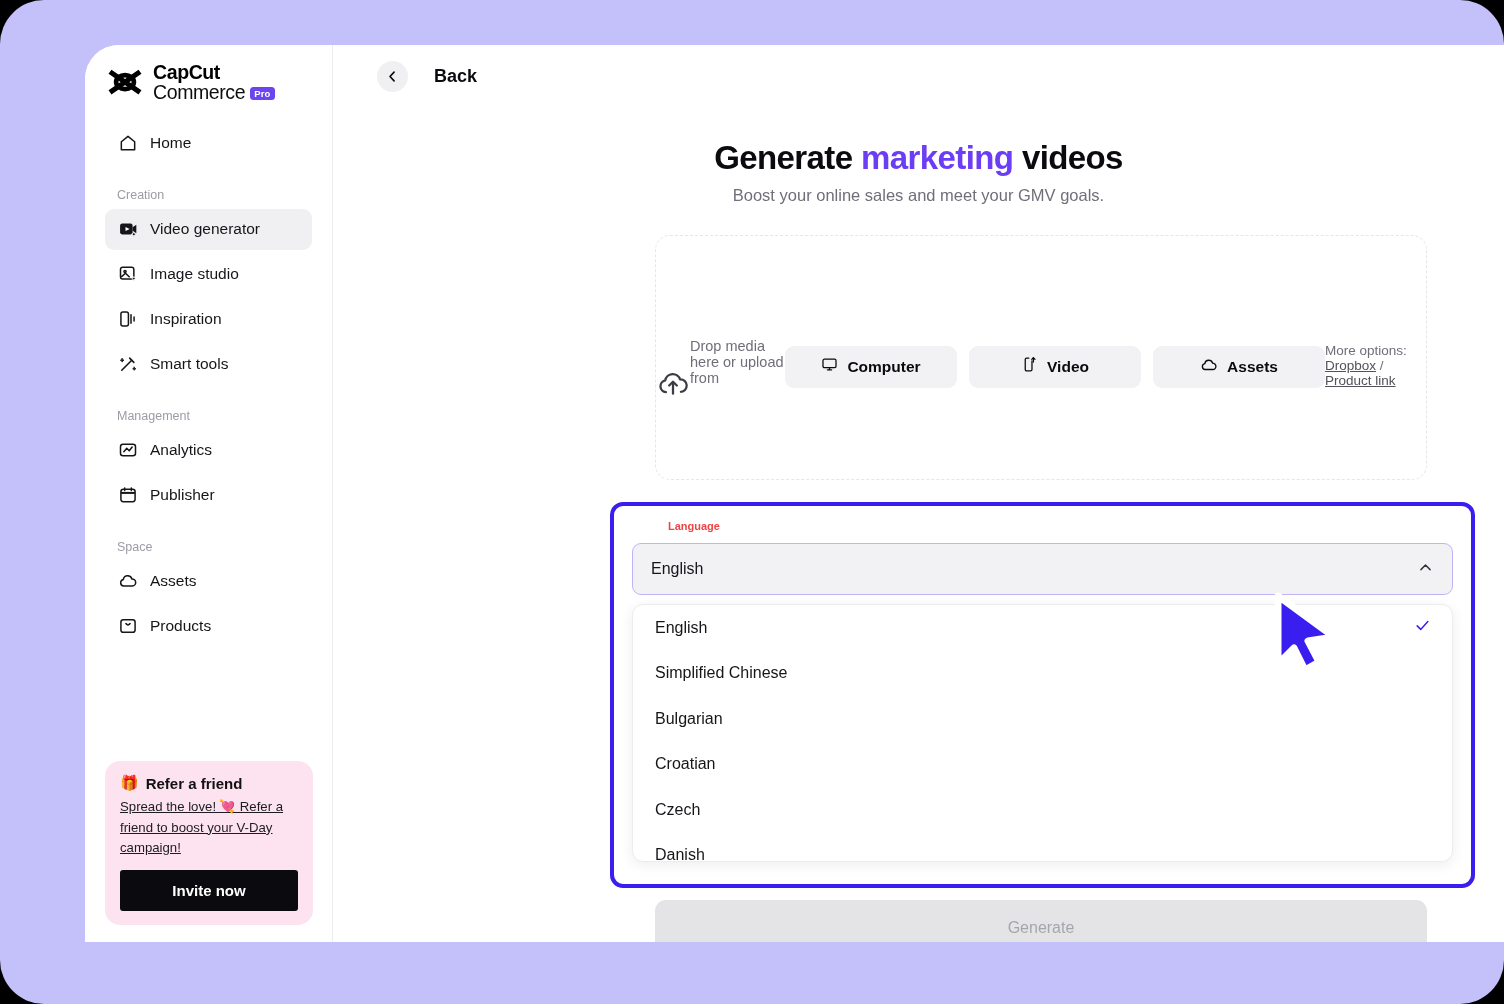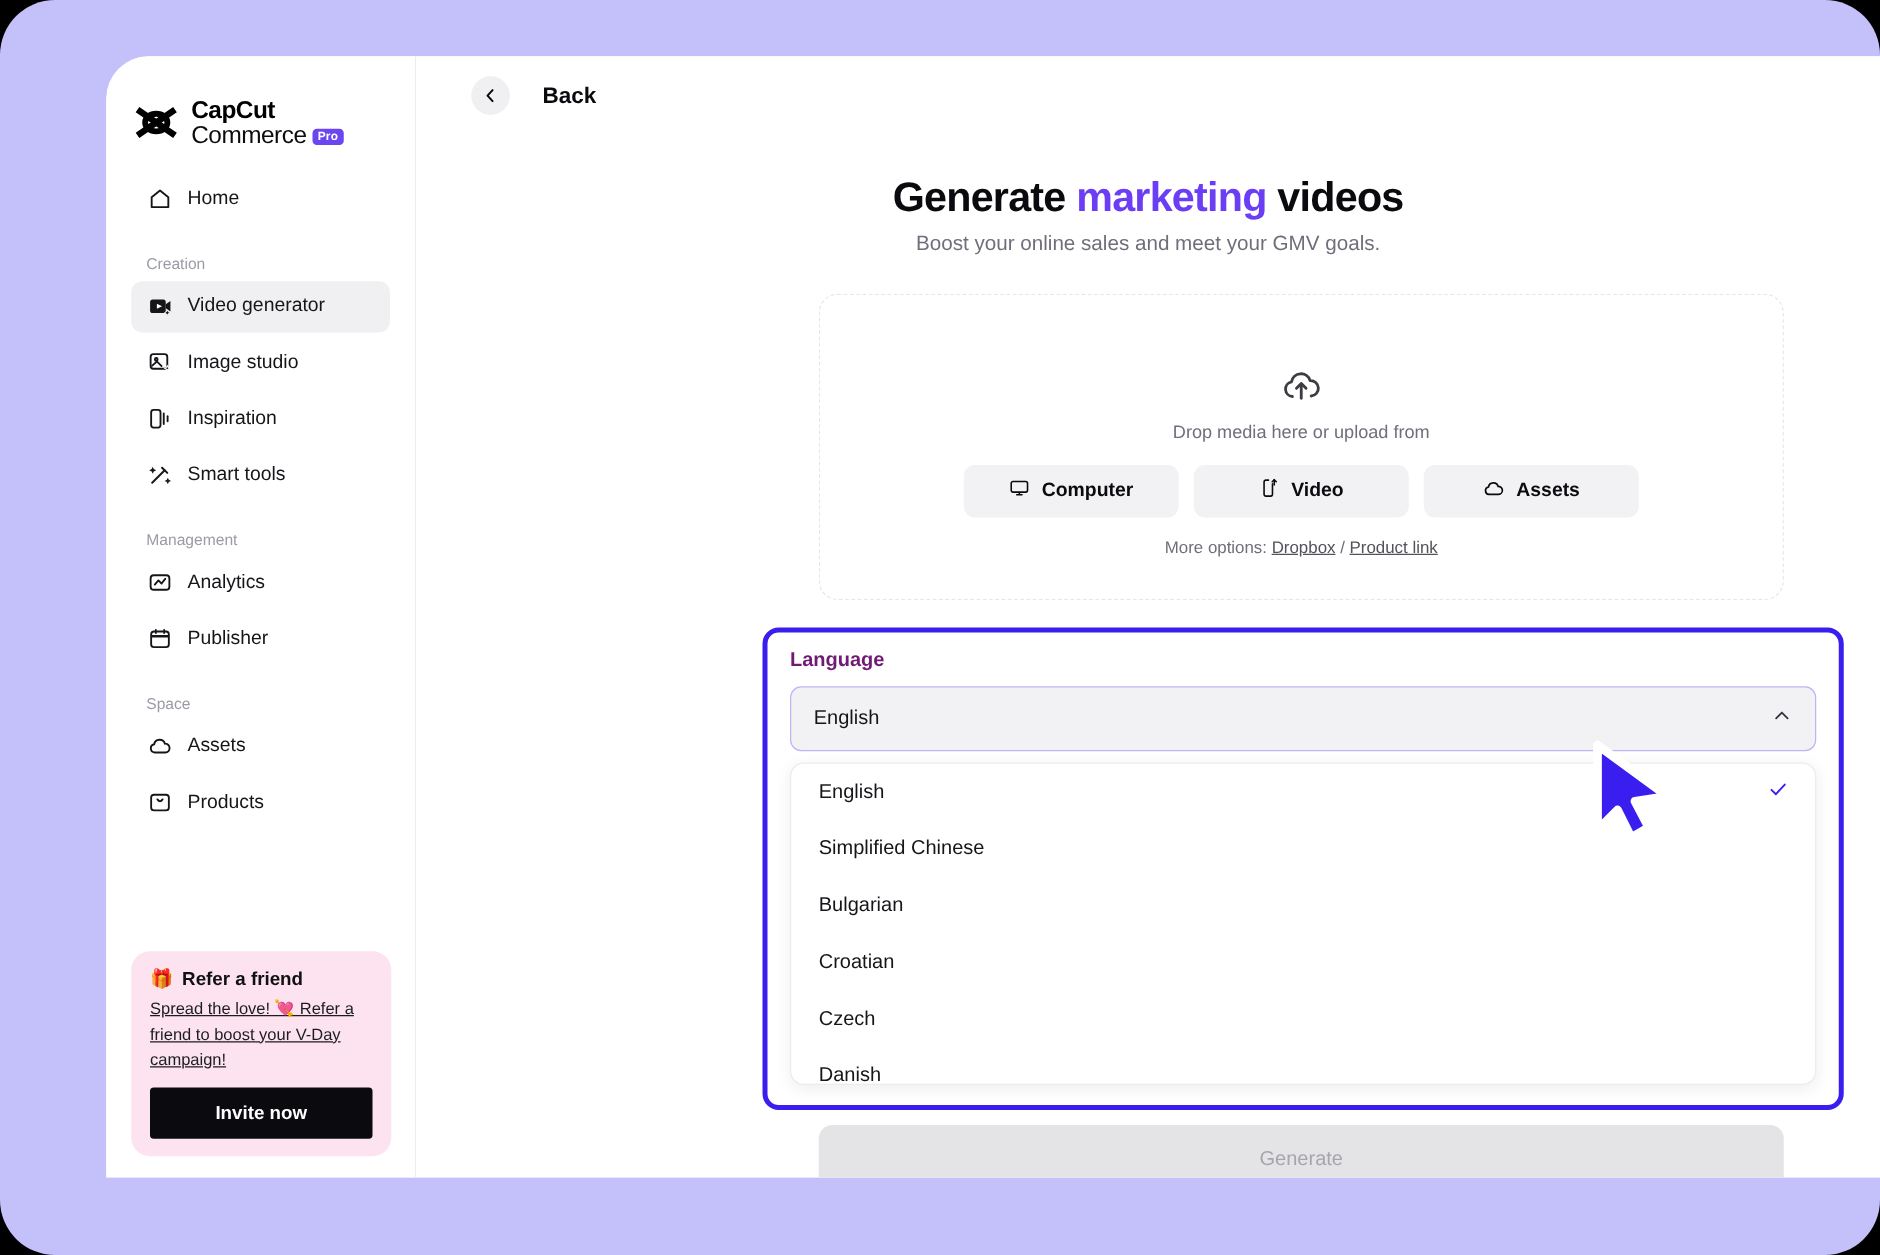--- a/index.html
+++ b/index.html
@@ -26,21 +26,21 @@
     overflow: hidden;
     display: flex;
   }
   
   #sidebar {
     width: 248px; height: 100%;
     background: #ffffff;
     border-right: 1px solid #ececf0;
     position: relative;
     flex: 0 0 248px;
-    padding: 16px 20px;
+    padding: 0 20px;
   }
   .logo-row {
     display: flex; align-items: center; gap: 9px;
     padding-top: 18px; padding-left: 1px;
   }
   .logo-mark { width: 38px; height: 30px; flex: 0 0 38px; }
   .logo-text { line-height: 1.02; }
   .logo-l1 {
     font-size: 19.5px; font-weight: bold; color: #000;
     letter-spacing: -0.4px;
@@ -109,21 +109,21 @@
   #page-sub {
     text-align: center; margin-top: 9px;
     font-size: 16.5px; color: #6f6f7a;
   }
   
   #upload-card {
     position: absolute; left: 322px; top: 190px;
     width: 772px; height: 245px;
     border: 1.5px dashed #e6e6ea; border-radius: 15px;
     background: #fff;
-    display: flex; flex-direction: column; align-items: center;
+    display: flex; align-items: center;
   }
   #upload-icon { margin-top: 55px; }
   #upload-hint { font-size: 14.5px; color: #6f6f7a; margin-top: 8px; }
   #source-btns { display: flex; gap: 12px; margin-top: 18px; }
   .source-btn {
     height: 42px; min-width: 172px;
     background: #f2f2f4; border: none; border-radius: 9px;
     display: flex; align-items: center; justify-content: center; gap: 9px;
     font-size: 15.5px; font-weight: bold; color: #0b0b0f;
     font-family: inherit; cursor: pointer;
@@ -144,22 +144,23 @@
   #language-panel {
     position: absolute; left: 610px; top: 502px;
     width: 865px; height: 386px;
     background: #fff;
     border: 4px solid #3a1ef0; border-radius: 13px;
     padding: 14px 18px 0;
     z-index: 30;
     overflow: hidden;
   }
   #language-label {
-    font-size: 16px; font-weight: bold; color: #701a75;
+    font-size: 11px; font-weight: bold; color: #ef4444;
     margin-bottom: 11px;
+    margin-left: 36px;
   }
   #language-select {
     height: 52px; background: #f2f2f4;
     border: 1.5px solid #c0b4f5; border-radius: 9px;
     display: flex; align-items: center; justify-content: space-between;
     padding: 0 18px; cursor: pointer;
   }
   #language-select-value { font-size: 16px; color: #16161a; }
   #language-menu {
     margin-top: 9px; height: 258px;

